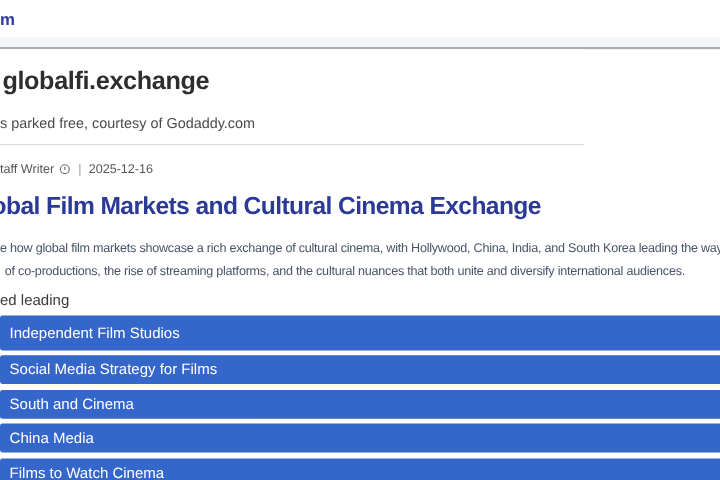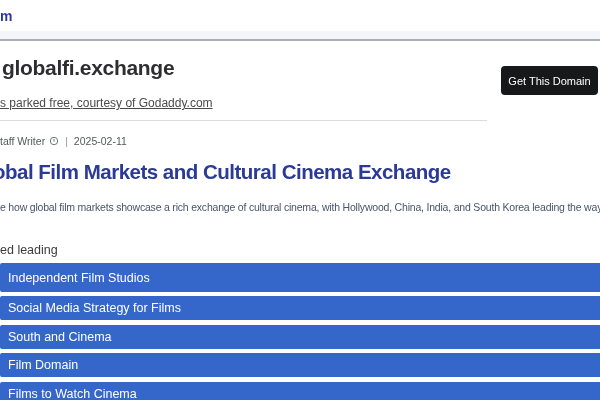--- a/index.html
+++ b/index.html
@@ -7,21 +7,21 @@
   #page{position:relative;width:600px;height:400px;overflow:hidden;background:#ffffff;}
 
   
   .topbar{position:absolute;left:0;top:0;width:600px;height:39px;background:#ffffff;border-bottom:2px solid #a9adb4;}
   .topbar-strip{position:absolute;left:0;bottom:0;width:100%;height:8px;background:#f4f5f8;}
   .topbar-link{position:absolute;left:0;top:8px;font-size:14px;font-weight:700;color:#2c3a9c;cursor:pointer;}
 
   
   .header{position:absolute;left:0;top:41px;width:487px;height:79px;background:#ffffff;border-bottom:1px solid #dbdbde;}
   .domain-title{position:absolute;left:2px;top:15px;font-size:21px;font-weight:700;color:#2e2e30;letter-spacing:-0.3px;white-space:nowrap;}
-  .tagline{position:absolute;left:0;top:55px;font-size:12px;color:#4a4a4a;white-space:nowrap;text-decoration:underline;}
+  .tagline{position:absolute;left:0;top:55px;font-size:12px;color:#4a4a4a;white-space:nowrap;}
   .cta-button{position:absolute;left:501px;top:25px;width:97px;height:29px;background:#17181a;border:none;border-radius:4px;color:#ffffff;font-size:11px;font-family:inherit;cursor:pointer;display:flex;align-items:center;justify-content:center;white-space:nowrap;}
 
   
   .byline{position:absolute;left:0;top:135px;display:flex;align-items:center;gap:4px;font-size:10.5px;color:#54585e;white-space:nowrap;}
   .byline .sep{color:#9a9a9a;margin:0 2px;}
   .byline svg{display:block;}
   .headline{position:absolute;left:-7px;top:160px;font-size:20.5px;font-weight:700;color:#2b3a96;letter-spacing:-0.5px;white-space:nowrap;}
   .body-line{position:absolute;left:0;font-size:10.5px;letter-spacing:-0.2px;color:#49536a;white-space:nowrap;}
   .body-line.l1{top:201px;}
   .body-line.l2{top:220px;left:4px;}
@@ -42,50 +42,50 @@
 <div id="page">
 
   <div class="topbar">
     <div class="topbar-strip"></div>
     <a class="topbar-link">m</a>
   </div>
 
   <div class="header">
     <div class="domain-title">globalfi.exchange</div>
     <div class="tagline">s parked free, courtesy of Godaddy.com</div>
-    <button class="cta-button">Get This Domain</button>
   </div>
 
   <div class="byline">
     <span>taff Writer</span>
     <span>
       <svg width="10" height="10" viewBox="0 0 10 10">
         <circle cx="5" cy="5" r="3.7" fill="none" stroke="#71757c" stroke-width="1"></circle>
         <line x1="5" y1="3" x2="5" y2="5.6" stroke="#71757c" stroke-width="1"></line>
       </svg>
     </span>
     <span class="sep">|</span>
-    <span>2025-02-11</span>
+    <span>2025-12-16</span>
   </div>
 
   <h1 class="headline" style="margin:0;">obal Film Markets and Cultural Cinema Exchange</h1>
 
   <div class="body-line l1">e how global film markets showcase a rich exchange of cultural cinema, with Hollywood, China, India, and South Korea leading the way. Discover th</div>
+  <div class="body-line l2">of co-productions, the rise of streaming platforms, and the cultural nuances that both unite and diversify international audiences.</div>
 
   <div class="related-label">ed leading</div>
 
   <div class="search-bar b1">
     <span>Independent Film Studios</span>
   </div>
   <div class="search-bar b2">
     <span>Social Media Strategy for Films</span>
   </div>
   <div class="search-bar b3">
     <span>South and Cinema</span>
   </div>
   <div class="search-bar b4">
-    <span>Film Domain</span>
+    <span>China Media</span>
   </div>
   <div class="search-bar b5">
     <span>Films to Watch Cinema</span>
   </div>
 
 </div>
 
 </body></html>

